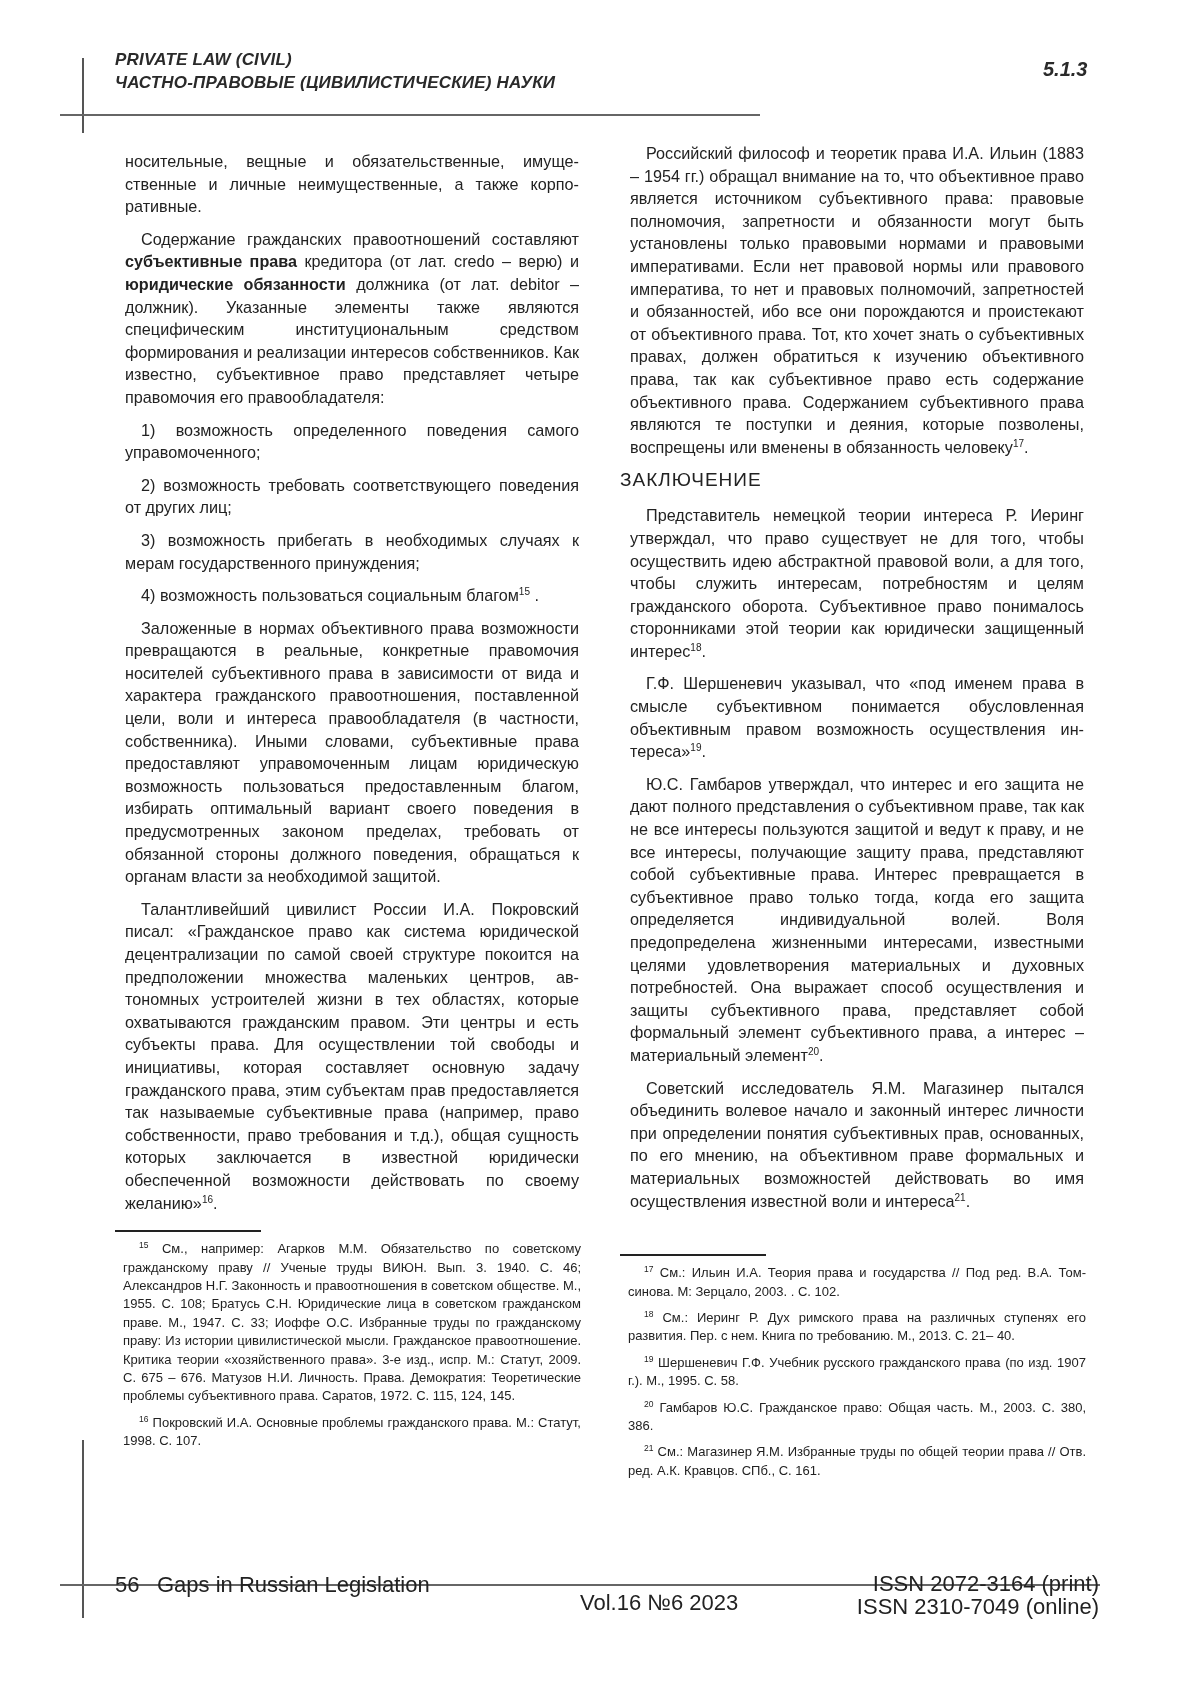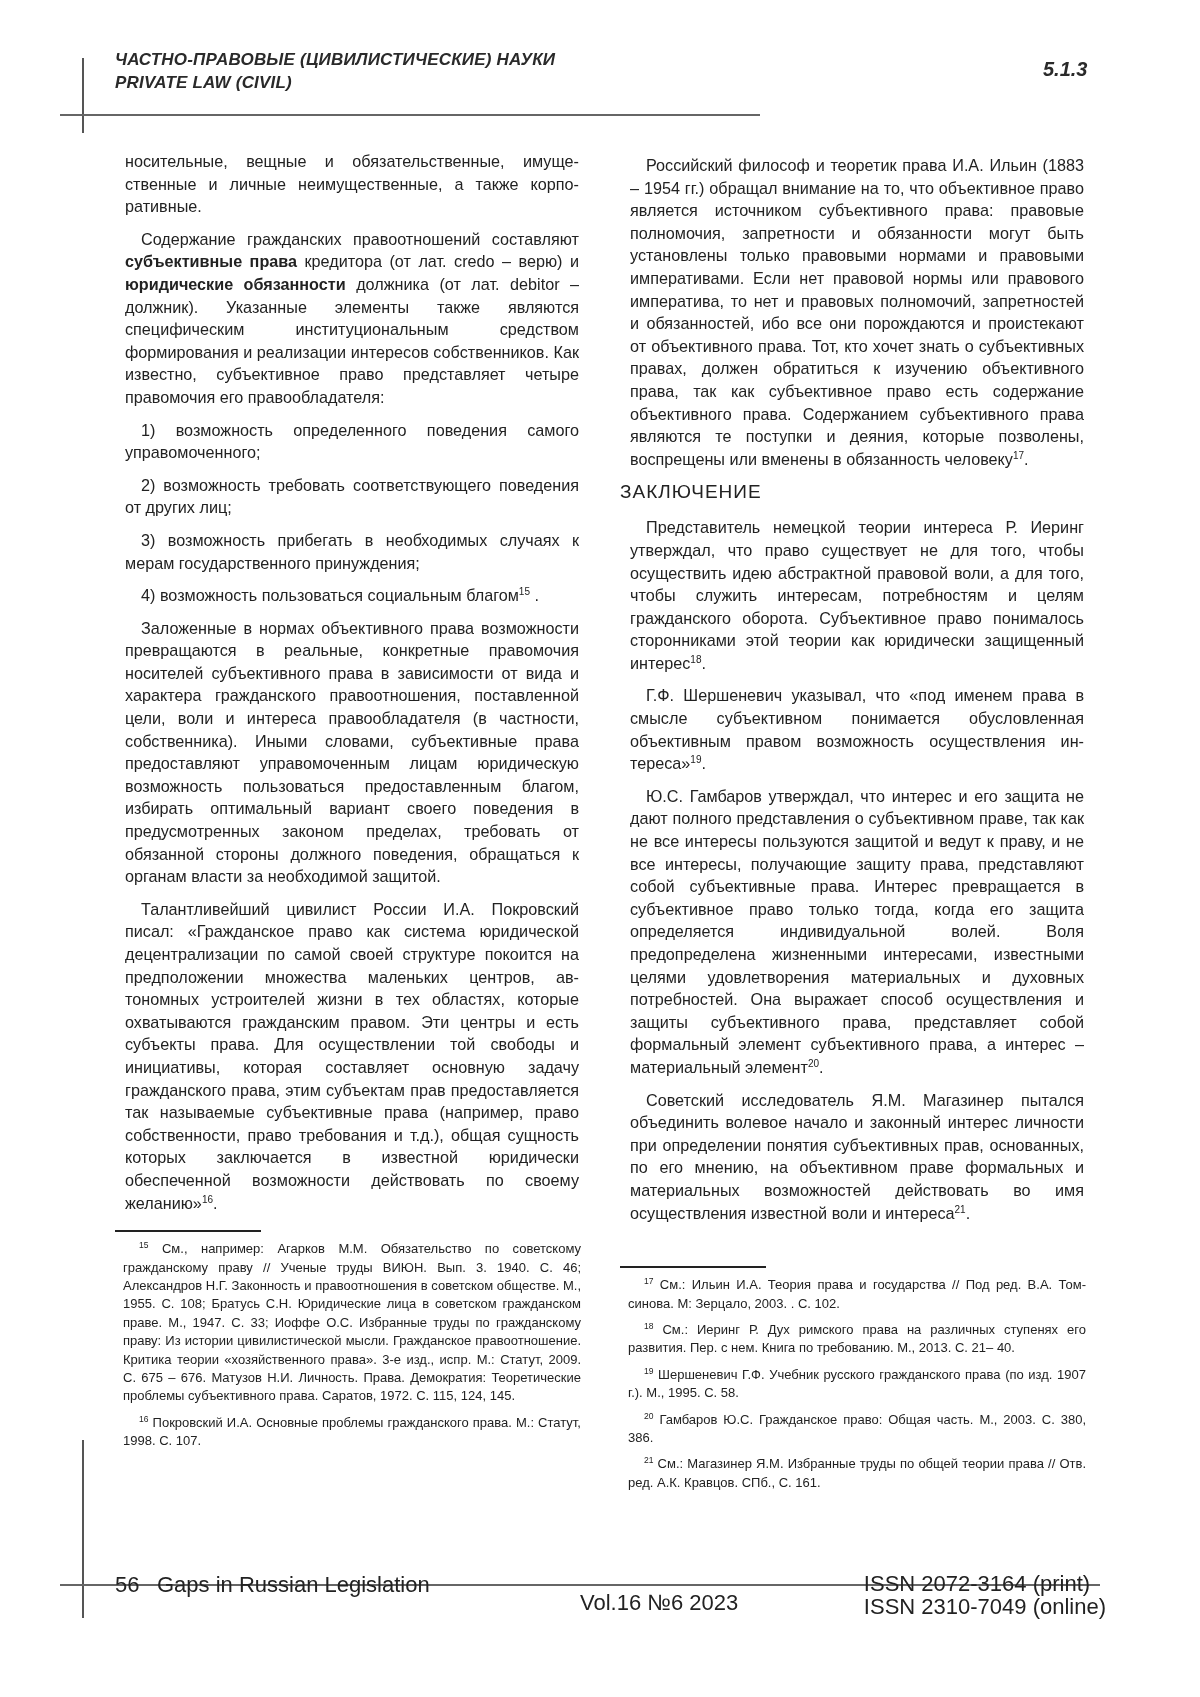--- a/index.html
+++ b/index.html
@@ -28,59 +28,59 @@
 </style>
 </head>
 <body>
 
 <div class="vline" style="left:82px; top:58px; height:75px;"></div>
 <div class="hline" style="left:60px; top:114px; width:700px;"></div>
 <div class="vline" style="left:82px; top:1440px; height:178px;"></div>
 <div class="hline" style="left:60px; top:1584px; width:1040px;"></div>
 
 <div class="hdr">
+  <div>PRIVATE LAW (CIVIL)</div>
   <div>ЧАСТНО-ПРАВОВЫЕ (ЦИВИЛИСТИЧЕСКИЕ) НАУКИ</div>
-  <div>PRIVATE LAW (CIVIL)</div>
 </div>
 <div class="hdr-code">5.1.3</div>
 
 <div class="col" style="left:115px; top:140px;">
   <p class="noind">носительные, вещные и обязательственные, имуще­ственные и личные неимущественные, а также корпо­ративные.</p>
   <p><span>Содержание гражданских правоотношений состав­ляют </span><b>субъективные права</b><span> кредитора (от лат. credo – верю) и </span><b>юридические обязанности</b><span> должника (от лат. debitor – должник). Указанные элементы также явля­ются специфическим институциональным средством формирования и реализации интересов собственни­ков. Как известно, субъективное право представляет четыре правомочия его правообладателя:</span></p>
   <p class="li">1) возможность определенного поведения самого управомоченного;</p>
   <p class="li">2) возможность требовать соответствующего пове­дения от других лиц;</p>
   <p class="li">3) возможность прибегать в необходимых случаях к мерам государственного принуждения;</p>
   <p class="li"><span>4) возможность пользоваться социальным благом</span><sup>15</sup><span> .</span></p>
   <p>Заложенные в нормах объективного права возмож­ности превращаются в реальные, конкретные право­мочия носителей субъективного права в зависимости от вида и характера гражданского правоотношения, поставленной цели, воли и интереса правообладателя (в частности, собственника). Иными словами, субъек­тивные права предоставляют управомоченным лицам юридическую возможность пользоваться предостав­ленным благом, избирать оптимальный вариант сво­его поведения в предусмотренных законом пределах, требовать от обязанной стороны должного поведения, обращаться к органам власти за необходимой защи­той.</p>
   <p><span>Талантливейший цивилист России И.А. Покровский писал: «Гражданское право как система юридической децентрализации по самой своей структуре покоится на предположении множества маленьких центров, ав­тономных устроителей жизни в тех областях, которые охватываются гражданским правом. Эти центры и есть субъекты права. Для осуществлении той свободы и инициативы, которая составляет основную задачу гражданского права, этим субъектам прав предостав­ляется так называемые субъективные права (напри­мер, право собственности, право требования и т.д.), общая сущность которых заключается в известной юридически обеспеченной возможности действовать по своему желанию»</span><sup>16</sup><span>.</span></p>
 
   <div class="fnrule"></div>
   <div class="fn">
     <p><sup>15</sup><span> См., например: Агарков М.М. Обязательство по советскому гражданскому праву // Ученые труды ВИЮН. Вып. 3. 1940. С. 46; Александров Н.Г. Законность и правоотношения в советском обще­стве. М., 1955. С. 108; Братусь С.Н. Юридические лица в советском гражданском праве. М., 1947. С. 33; Иоффе О.С. Избранные труды по гражданскому праву: Из истории цивилистической мысли. Граж­данское правоотношение. Критика теории «хозяйственного права». 3-е изд., испр. М.: Статут, 2009. С. 675 – 676. Матузов Н.И. Личность. Права. Демократия: Теоретические проблемы субъективного права. Саратов, 1972. С. 115, 124, 145.</span></p>
     <p><sup>16</sup><span> Покровский И.А. Основные проблемы гражданского права. М.: Статут, 1998. С. 107.</span></p>
   </div>
 </div>
 
-<div class="col" style="left:620px; top:144px;">
+<div class="col" style="left:620px; top:132px;">
   <p><span>Российский философ и теоретик права И.А. Ильин (1883 – 1954 гг.) обращал внимание на то, что объек­тивное право является источником субъективного пра­ва: правовые полномочия, запретности и обязанности могут быть установлены только правовыми нормами и правовыми императивами. Если нет правовой нор­мы или правового императива, то нет и правовых пол­номочий, запретностей и обязанностей, ибо все они порождаются и проистекают от объективного права. Тот, кто хочет знать о субъективных правах, должен обратиться к изучению объективного права, так как субъективное право есть содержание объективного права. Содержанием субъективного права являются те поступки и деяния, которые позволены, воспрещены или вменены в обязанность человеку</span><sup>17</sup><span>.</span></p>
   <h2>ЗАКЛЮЧЕНИЕ</h2>
   <p><span>Представитель немецкой теории интереса Р. Иеринг утверждал, что право существует не для того, чтобы осуществить идею абстрактной правовой воли, а для того, чтобы служить интересам, потребностям и целям гражданского оборота. Субъективное право понима­лось сторонниками этой теории как юридически защи­щенный интерес</span><sup>18</sup><span>.</span></p>
   <p><span>Г.Ф. Шершеневич указывал, что «под именем права в смысле субъективном понимается обусловленная объективным правом возможность осуществления ин­тереса»</span><sup>19</sup><span>.</span></p>
   <p><span>Ю.С. Гамбаров утверждал, что интерес и его защи­та не дают полного представления о субъективном праве, так как не все интересы пользуются защитой и ведут к праву, и не все интересы, получающие защиту права, представляют собой субъективные права. Инте­рес превращается в субъективное право только тогда, когда его защита определяется индивидуальной во­лей. Воля предопределена жизненными интересами, известными целями удовлетворения материальных и духовных потребностей. Она выражает способ осу­ществления и защиты субъективного права, представ­ляет собой формальный элемент субъективного права, а интерес – материальный элемент</span><sup>20</sup><span>.</span></p>
   <p><span>Советский исследователь Я.М. Магазинер пытался объединить волевое начало и законный интерес лич­ности при определении понятия субъективных прав, ос­нованных, по его мнению, на объективном праве фор­мальных и материальных возможностей действовать во имя осуществления известной воли и интереса</span><sup>21</sup><span>.</span></p>
 
   <div class="fnrule" style="margin-top:42px;"></div>
   <div class="fn">
     <p><sup>17</sup><span> См.: Ильин И.А. Теория права и государства // Под ред. В.А. Том­синова. М: Зерцало, 2003. . С. 102.</span></p>
     <p><sup>18</sup><span> См.: Иеринг Р. Дух римского права на различных ступенях его развития. Пер. с нем. Книга по требованию. М., 2013. С. 21– 40.</span></p>
     <p><sup>19</sup><span> Шершеневич Г.Ф. Учебник русского гражданского права (по изд. 1907 г.). М., 1995. С. 58.</span></p>
     <p><sup>20</sup><span> Гамбаров Ю.С. Гражданское право: Общая часть. М., 2003. С. 380, 386.</span></p>
     <p><sup>21</sup><span> См.: Магазинер Я.М. Избранные труды по общей теории права // Отв. ред. А.К. Кравцов. СПб., С. 161.</span></p>
   </div>
 </div>
 
 <div class="foot" style="left:115px;">56</div>
 <div class="foot it" style="left:157px;">Gaps in Russian Legislation</div>
 <div class="foot it" style="left:580px;margin-top:18px;">Vol.16 №6 2023</div>
-<div class="foot it" style="right:94px; line-height:23px;">
+<div class="foot it" style="right:101px; text-align:right; line-height:23px;">
   <div>ISSN 2072-3164 (print)</div>
   <div>ISSN 2310-7049 (online)</div>
 </div>
 
 </body></html>

